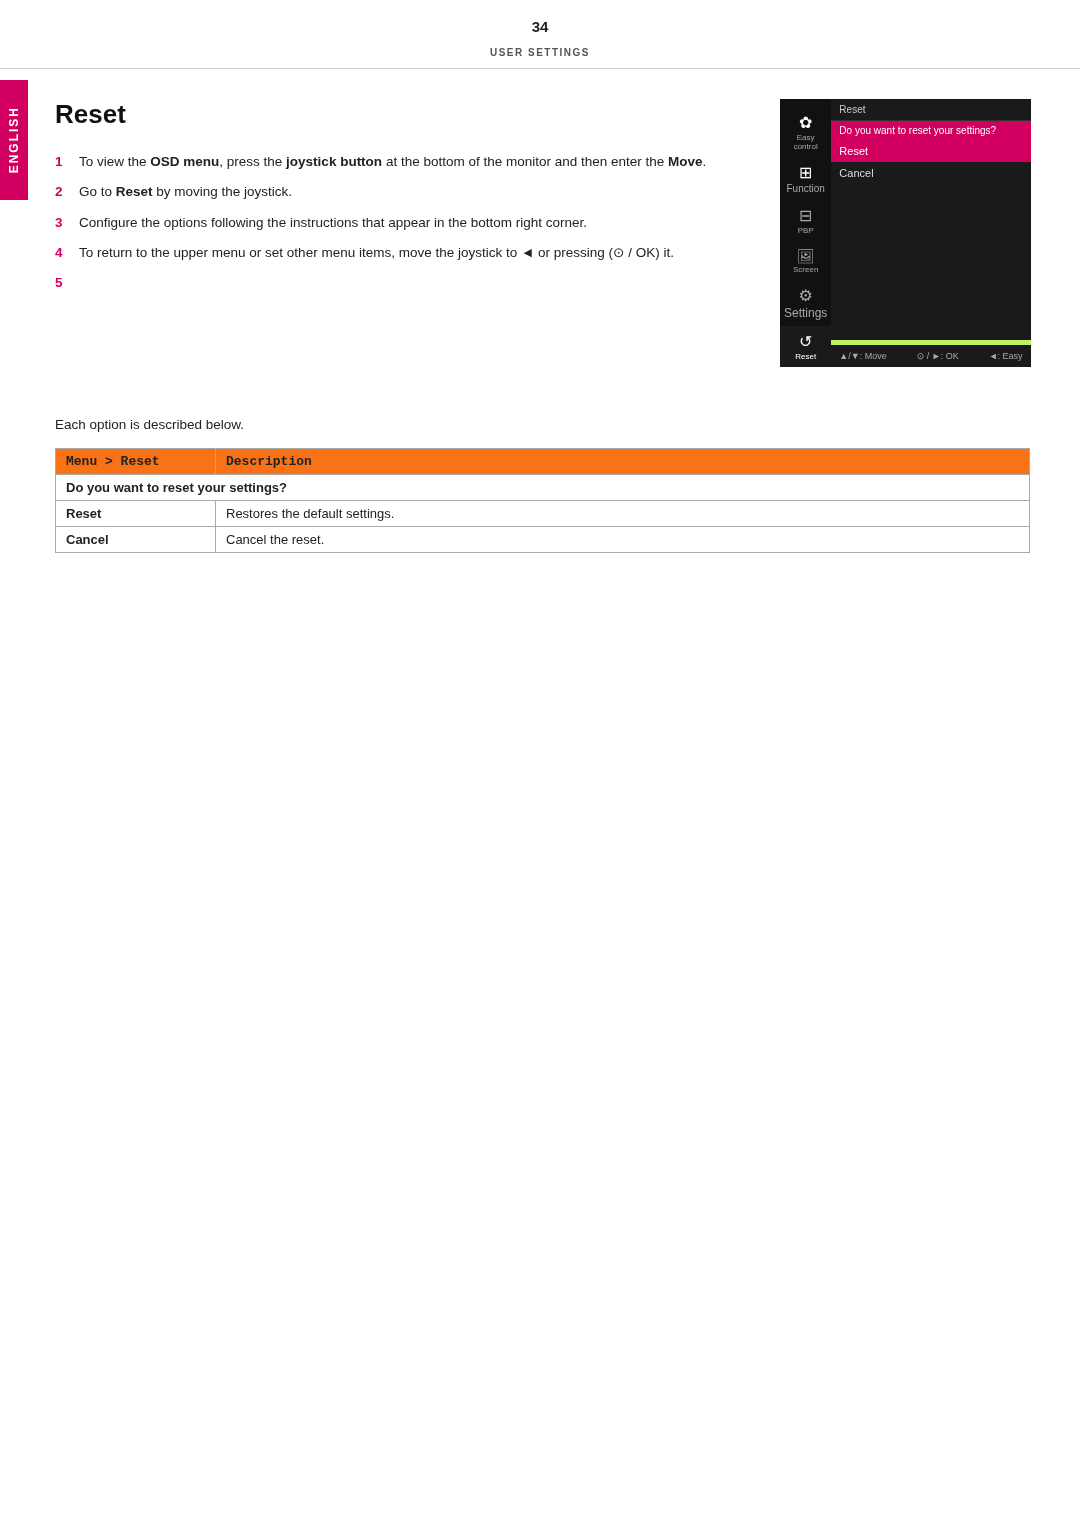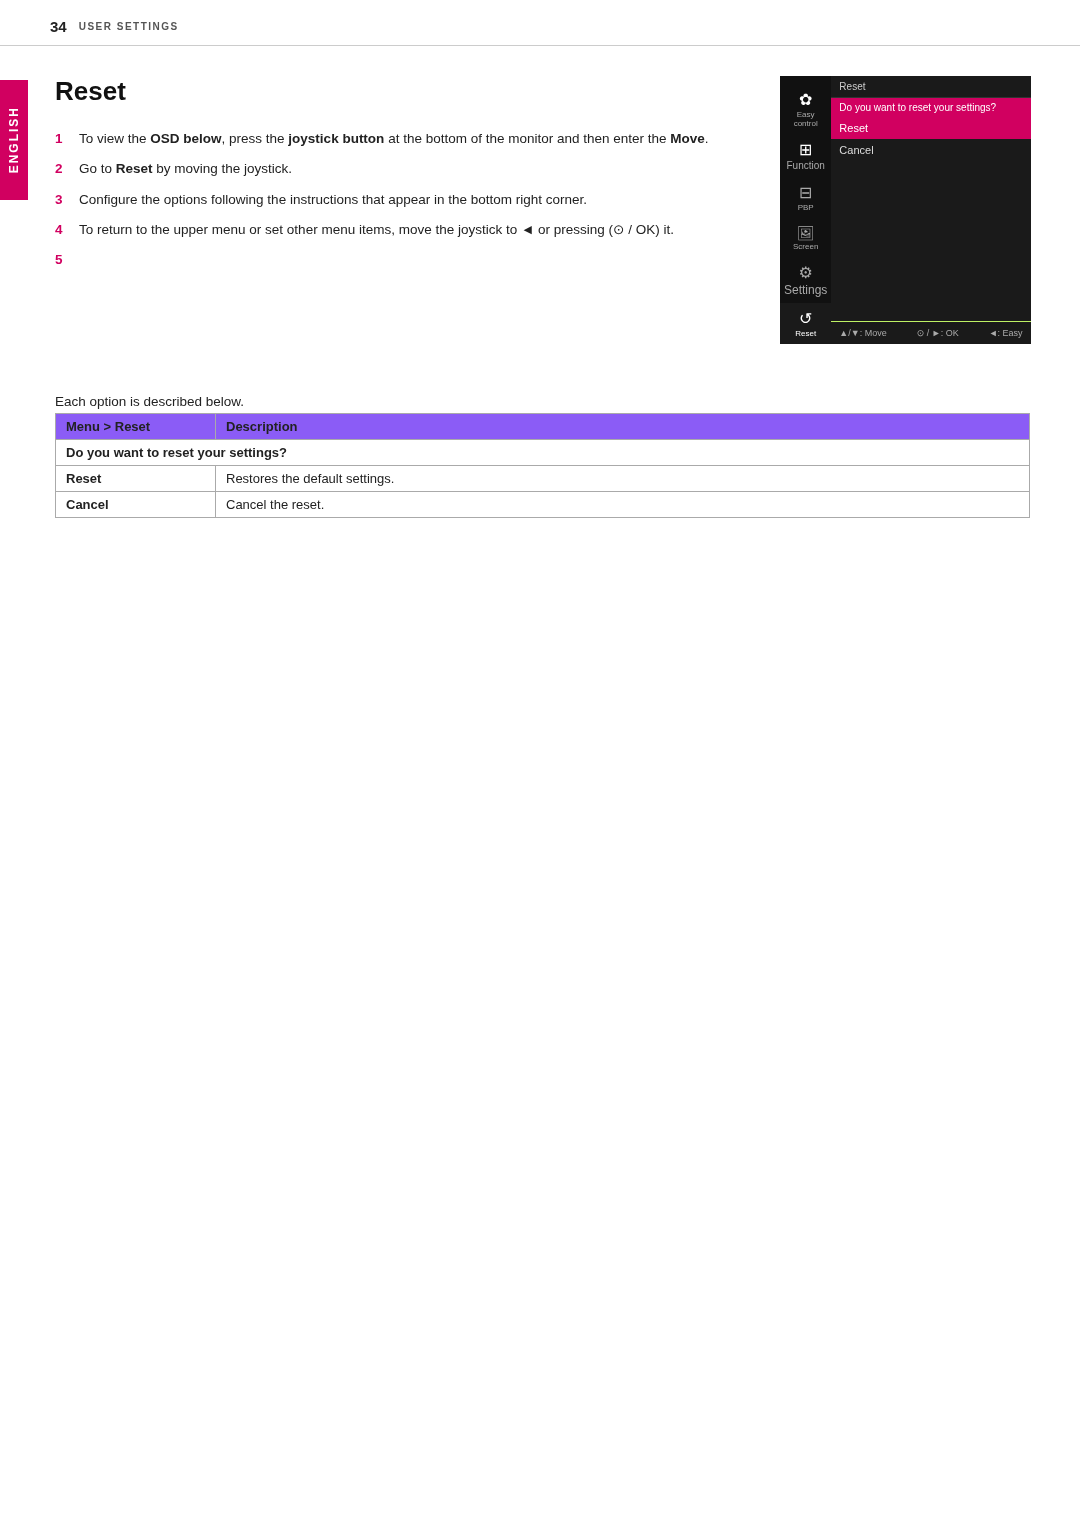--- a/index.html
+++ b/index.html
@@ -35,20 +35,21 @@
       text-transform: uppercase;
     }
 
     
     .page-header {
       padding: 18px 50px 10px 50px;
       border-bottom: 1px solid #ccc;
       display: flex;
       align-items: center;
       gap: 12px;
+      flex-direction: column;
     }
     .page-number {
       font-size: 15px;
       font-weight: bold;
       color: #222;
     }
     .page-section {
       font-size: 10px;
       font-weight: bold;
       color: #555;
@@ -187,53 +188,54 @@
       color: #ddd;
     }
 
     .osd-footer {
       margin-top: auto;
       padding: 6px 8px;
       display: flex;
       gap: 30px;
       font-size: 9px;
       color: #aaa;
-      border-top: 1px solid #bef264;
+      border-top: 5px solid #bef264;
       justify-content: center;
     }
     .osd-footer span {
       white-space: nowrap;
     }
 
     
     .description-section {
       padding: 20px 50px 20px 55px;
     }
 
     .desc-intro {
       font-size: 13.5px;
-      margin-bottom: 4px;
+      margin-bottom: 16px;
     }
 
     
     .desc-table {
       width: 100%;
       border-collapse: collapse;
       font-size: 13px;
     }
     .desc-table th,
     .desc-table td {
       border: 1px solid #aaa;
       padding: 5px 10px;
       text-align: left;
       vertical-align: top;
     }
     .desc-table th {
       font-weight: bold;
-      background: #8b5cf6;
+      background: #f97316;
+      font-family: Liberation Mono, monospace;
     }
     .desc-table .col-menu {
       width: 160px;
     }
     .desc-table .col-desc {
       font-weight: bold;
     }
     .desc-table .span-row td {
       font-weight: bold;
     }
@@ -254,21 +256,21 @@
 </div>
 
 <div class="main-content">
 
   <div class="text-column">
     <h1 class="page-title">Reset</h1>
 
     <ol class="steps-list">
       <li>
         <span class="step-num">1</span>
-        <span class="step-text">To view the <strong>OSD below</strong>, press the <strong>joystick button</strong> at the bottom of the monitor and then enter the <strong>Move</strong>.</span>
+        <span class="step-text">To view the <strong>OSD menu</strong>, press the <strong>joystick button</strong> at the bottom of the monitor and then enter the <strong>Move</strong>.</span>
       </li>
       <li>
         <span class="step-num">2</span>
         <span class="step-text">Go to <strong>Reset</strong> by moving the joystick.</span>
       </li>
       <li>
         <span class="step-num">3</span>
         <span class="step-text">Configure the options following the instructions that appear in the bottom right corner.</span>
       </li>
       <li>

